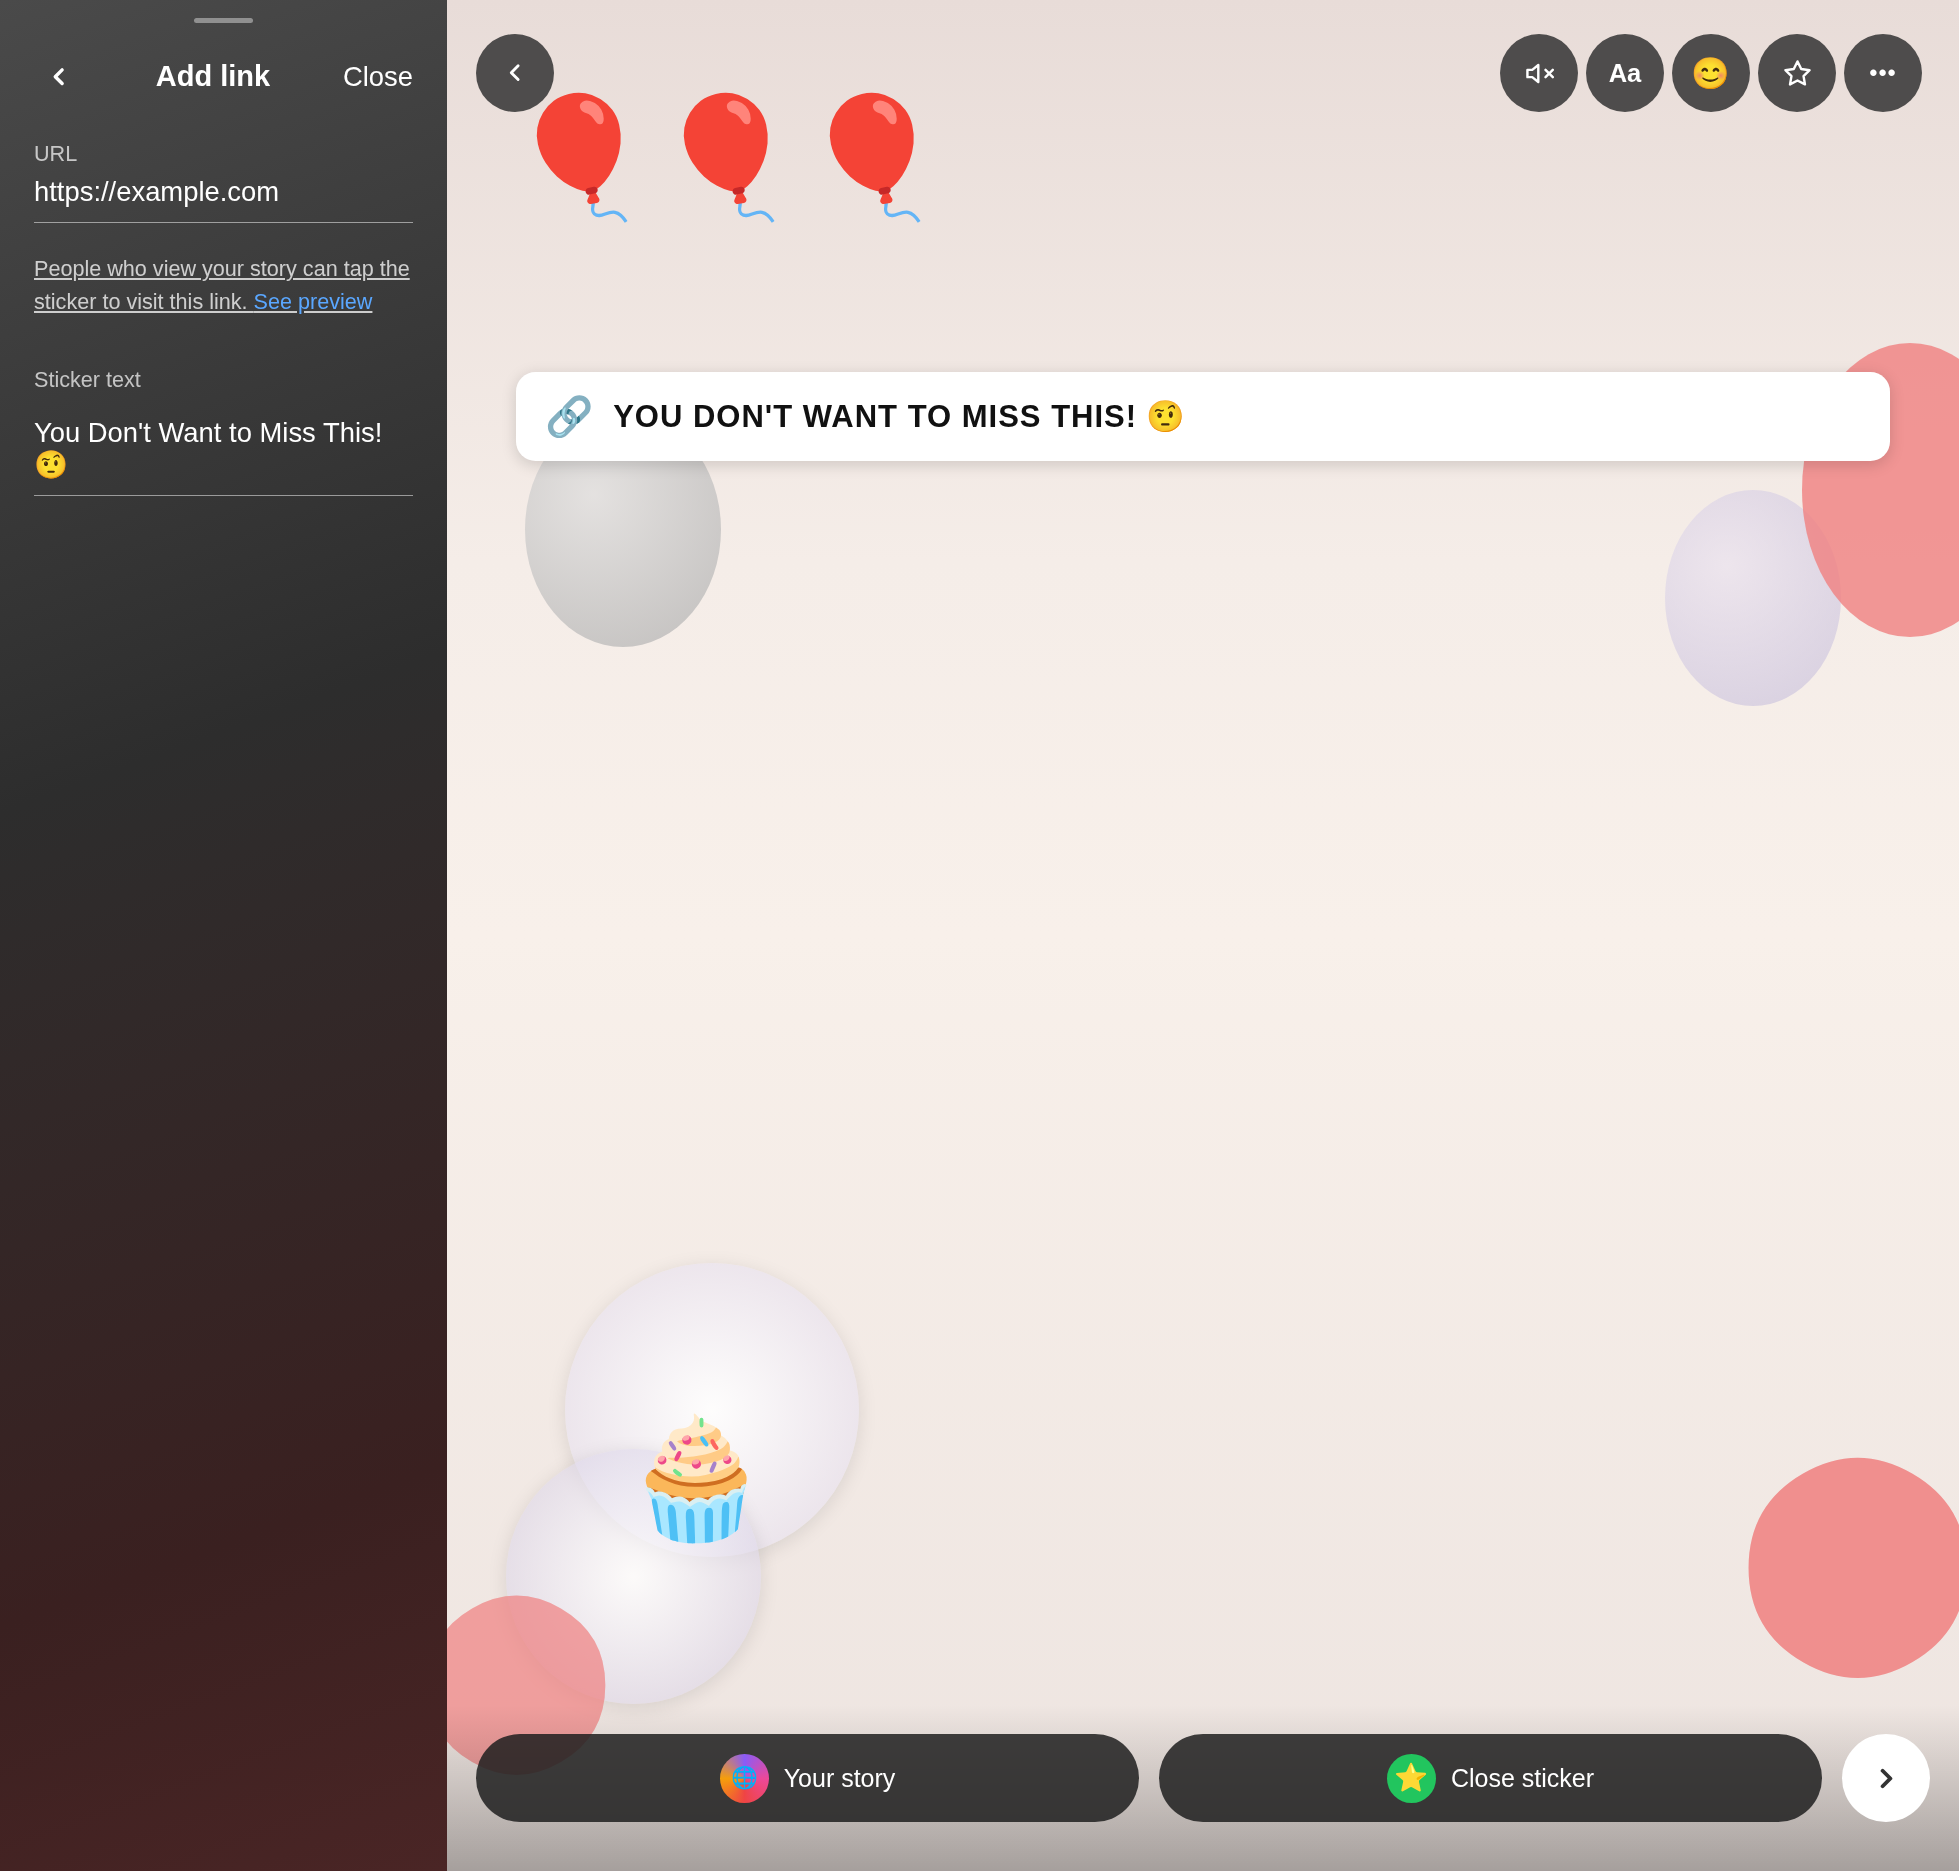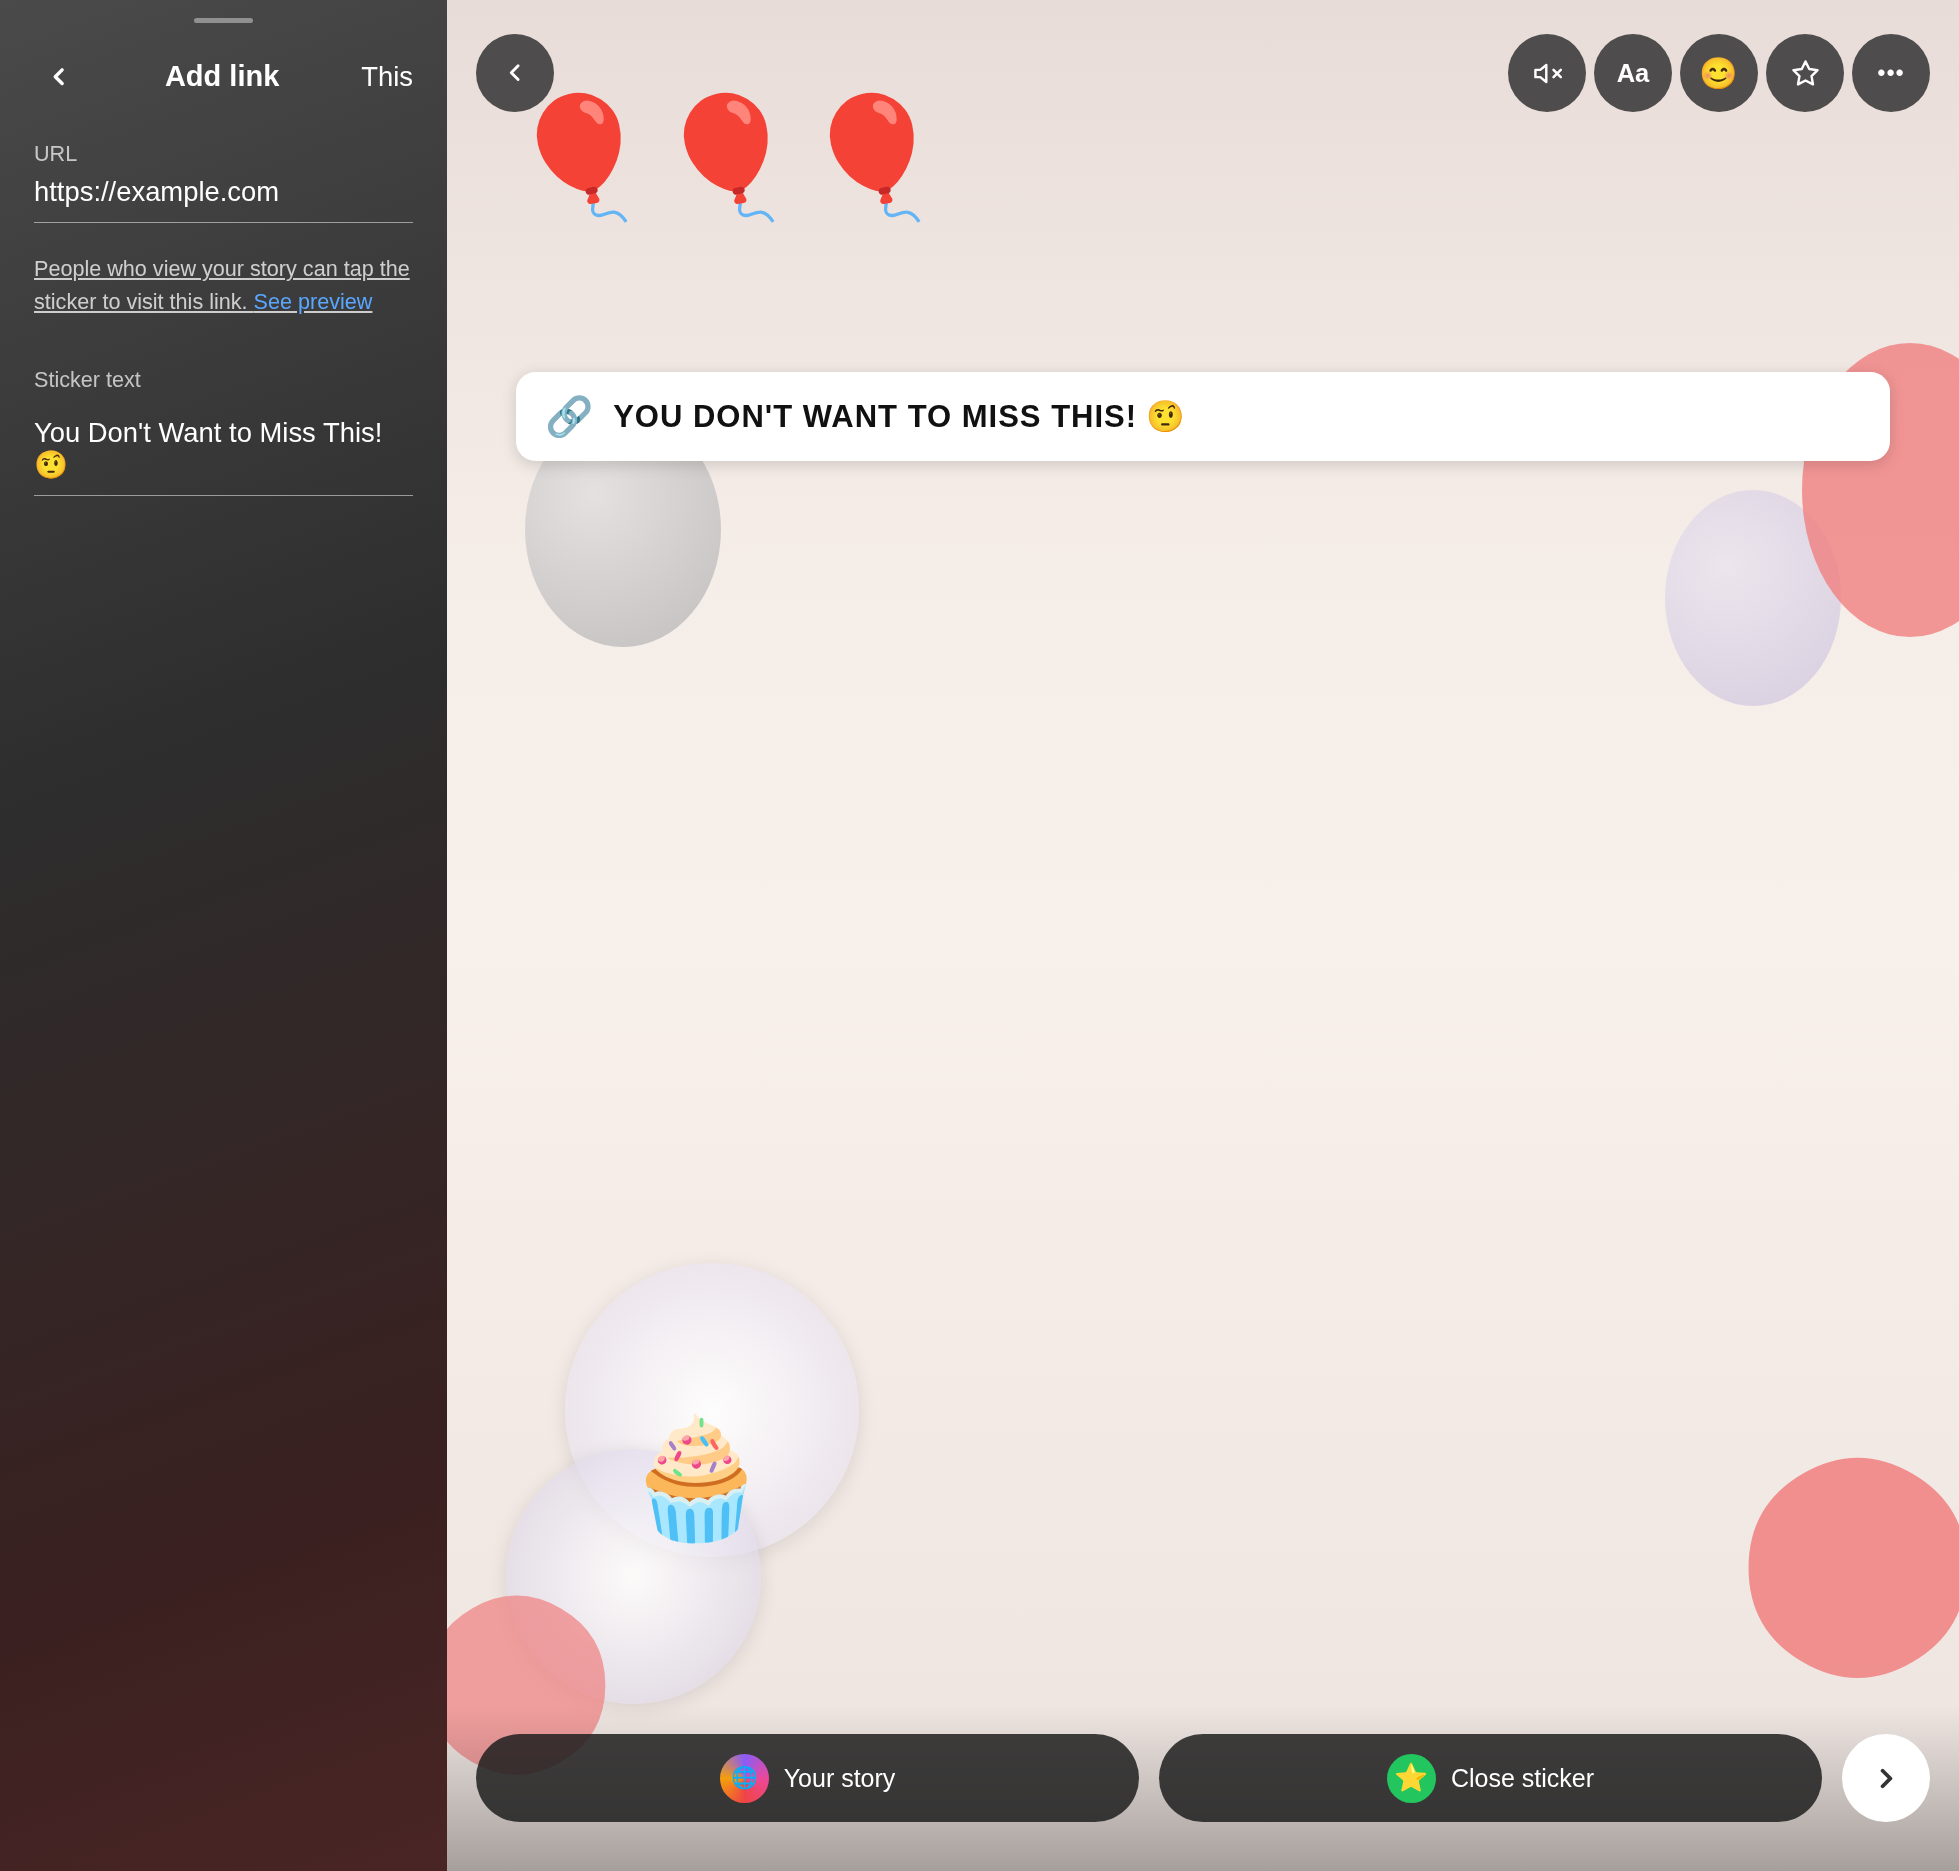--- a/index.html
+++ b/index.html
@@ -136,21 +136,21 @@
       position: absolute;
       inset: 0;
       background: linear-gradient(180deg, #e8dcd8 0%, #f5ede8 30%, #f8f0ea 50%, #ede4e0 100%);
     }
 
     
     .top-toolbar {
       position: absolute;
       top: 0;
       left: 0;
-      right: 0;
+      right: 8px;
       padding: 34px 29px 19.6px;
       display: flex;
       align-items: flex-end;
       gap: 8px;
       z-index: 10;
     }
 
     .tool-btn {
       width: 78px;
       height: 78px;
@@ -375,21 +375,21 @@
 <div class="left-panel">
   <div class="drag-handle"></div>
 
   <div class="left-header">
     <div class="back-arrow">
       <svg viewBox="0 0 24 24">
         <polyline points="15 18 9 12 15 6"></polyline>
       </svg>
     </div>
     <span class="header-title">Add link</span>
-    <button class="done-btn">This</button>
+    <button class="done-btn">Close</button>
   </div>
 
   <div class="form-section">
     <div class="field-label">URL</div>
     <div class="field-value">https://example.com</div>
     <div class="field-description">
       <span>People who view your story can tap the sticker to visit this link. </span><span class="link-text">See preview</span>
     </div>
 
     <div class="sticker-text-label">Sticker text</div>

